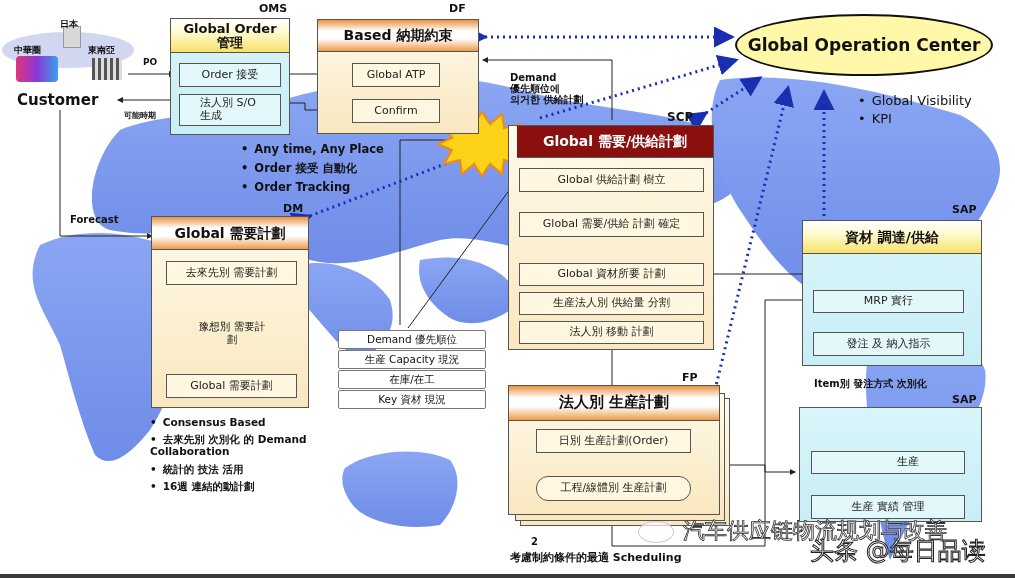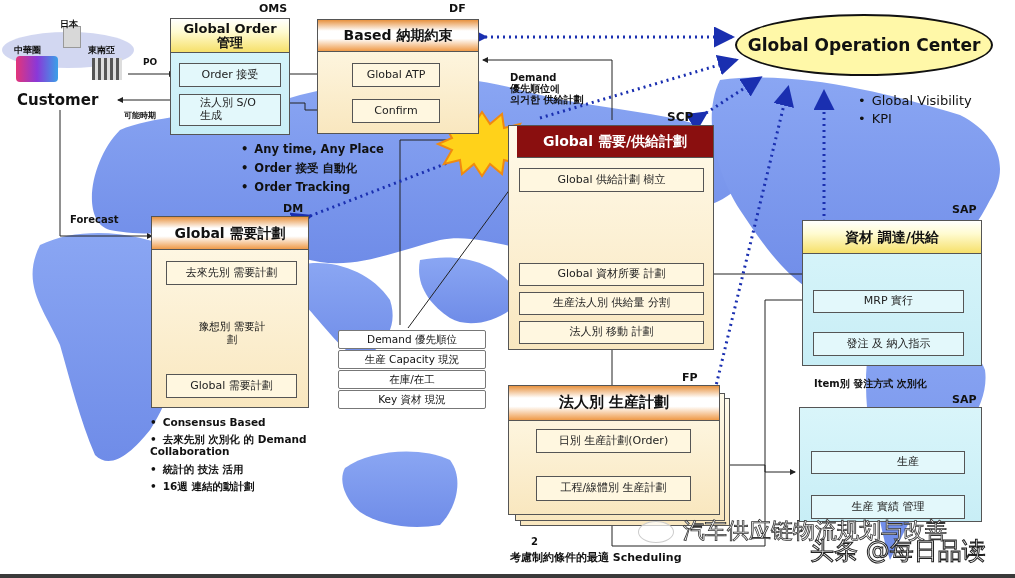--- a/index.html
+++ b/index.html
@@ -139,20 +139,21 @@
   <div class="goc">Global Operation Center</div>
   <ul class="bullets" style="left:858px;top:92px;font-weight:normal;font-size:13px;line-height:18px;">
     <li>Global Visibility</li>
     <li>KPI</li>
   </ul>
 
   <div class="tag" style="left:667px;top:110px;font-size:12px;">SCP</div>
   <div class="box body-cream" style="left:508px;top:125px;width:206px;height:225px;padding-left:8px;">
     <div class="hdr dark" style="height:32px;font-size:14px;">Global 需要/供給計劃</div>
     <div class="inner cream" style="left:10px;top:42px;width:185px;height:24px;">Global 供給計劃 樹立</div>
+    <div class="inner cream" style="left:10px;top:86px;width:185px;height:25px;">Global 需要/供給 計劃 確定</div>
     <div class="inner cream" style="left:10px;top:137px;width:185px;height:23px;">Global 資材所要 計劃</div>
     <div class="inner cream" style="left:10px;top:166px;width:185px;height:23px;">生産法人別 供給量 分割</div>
     <div class="inner cream" style="left:10px;top:195px;width:185px;height:23px;">法人別 移動 計劃</div>
   </div>
 
   <div class="tag" style="left:283px;top:202px;">DM</div>
   <div class="box body-cream" style="left:151px;top:216px;width:158px;height:192px;">
     <div class="hdr orange" style="height:33px;font-size:14px;">Global 需要計劃</div>
     <div class="inner cream" style="left:14px;top:44px;width:131px;height:24px;">去來先別 需要計劃</div>
     <div class="abs" style="left:46px;top:103px;width:68px;font-size:10.5px;text-align:center;line-height:13px;">豫想別 需要計劃</div>
@@ -171,21 +172,21 @@
     <div>在庫/在工</div>
     <div>Key 資材 現況</div>
   </div>
 
   <div class="tag" style="left:682px;top:371px;">FP</div>
   <div class="box body-cream" style="left:520px;top:398px;width:210px;height:128px;"></div>
   <div class="box body-cream" style="left:515px;top:393px;width:210px;height:128px;"></div>
   <div class="box body-cream" style="left:508px;top:385px;width:212px;height:130px;">
     <div class="hdr orange" style="height:35px;font-size:15px;">法人別 生産計劃</div>
     <div class="inner cream" style="left:27px;top:43px;width:155px;height:24px;">日別 生産計劃(Order)</div>
-    <div class="inner cream" style="left:27px;top:90px;width:155px;height:25px;">工程/線體別 生産計劃</div>
+    <div class="inner cream" style="left:27px;top:90px;width:155px;height:25px;border-radius:12px;">工程/線體別 生産計劃</div>
   </div>
   <div class="abs" style="left:531px;top:536px;font-size:10px;font-weight:bold;">2</div>
   <div class="abs" style="left:510px;top:550px;font-size:11px;font-weight:bold;">考慮制約條件的最適 Scheduling</div>
 
   <div class="tag" style="left:952px;top:203px;">SAP</div>
   <div class="box body-cyan" style="left:802px;top:220px;width:180px;height:146px;">
     <div class="hdr yellow" style="height:33px;font-size:14px;">資材 調達/供給</div>
     <div class="inner cyan" style="left:10px;top:69px;width:151px;height:23px;">MRP 實行</div>
     <div class="inner cyan" style="left:10px;top:111px;width:151px;height:24px;">發注 及 納入指示</div>
   </div>

